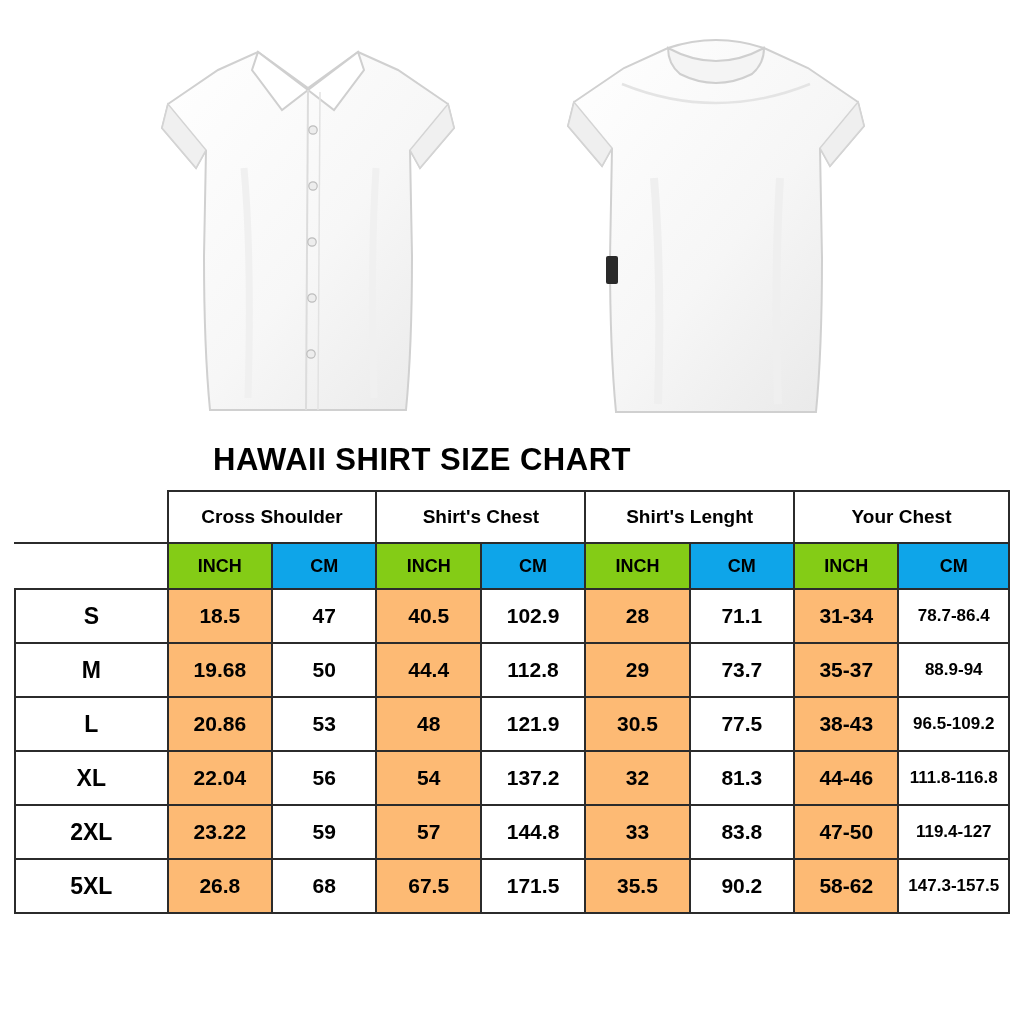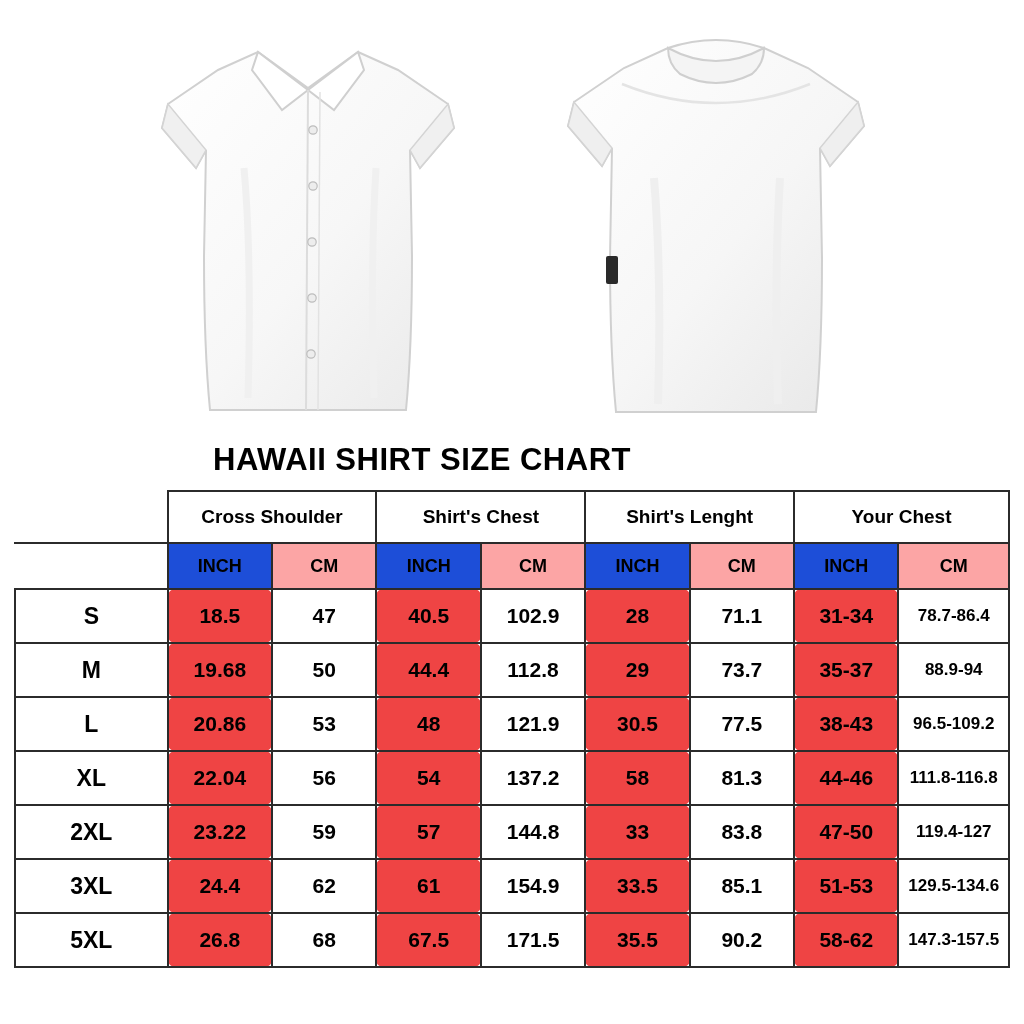--- a/index.html
+++ b/index.html
@@ -81,44 +81,43 @@
     font-weight: bold;
     height: 48px;
     background: #ffffff;
   }
   .unit-head {
     font-size: 18px;
     font-weight: bold;
     height: 42px;
   }
   .unit-inch {
-    background: #1d4ed8;
+    background: #84cc16;
   }
   .unit-cm {
-    background: #fca5a5;
+    background: #0ea5e9;
   }
   .blank-cell {
     background: #ffffff;
     border-left: 2px solid #ffffff !important;
     border-top: 2px solid #ffffff !important;
   }
   .blank-cell.left-edge {
     border-left: 2px solid #ffffff !important;
   }
   td.size-label {
     font-size: 23px;
     font-weight: bold;
     height: 50px;
     background: #ffffff;
   }
   td.val-inch {
-    background: #ef4444;
+    background: #fdba74;
     font-size: 21px;
     font-weight: bold;
-    border-radius: 7px;
   }
   td.val-cm {
     background: #ffffff;
     font-size: 21px;
     font-weight: bold;
   }
   td.val-cm.small {
     font-size: 17px;
     text-align: center;
   }
@@ -254,48 +253,37 @@
           <td class="val-cm">77.5</td>
           <td class="val-inch">38-43</td>
           <td class="val-cm small">96.5-109.2</td>
         </tr>
         <tr>
           <td class="size-label">XL</td>
           <td class="val-inch">22.04</td>
           <td class="val-cm">56</td>
           <td class="val-inch">54</td>
           <td class="val-cm">137.2</td>
-          <td class="val-inch">58</td>
+          <td class="val-inch">32</td>
           <td class="val-cm">81.3</td>
           <td class="val-inch">44-46</td>
           <td class="val-cm small">111.8-116.8</td>
         </tr>
         <tr>
           <td class="size-label">2XL</td>
           <td class="val-inch">23.22</td>
           <td class="val-cm">59</td>
           <td class="val-inch">57</td>
           <td class="val-cm">144.8</td>
           <td class="val-inch">33</td>
           <td class="val-cm">83.8</td>
           <td class="val-inch">47-50</td>
           <td class="val-cm small">119.4-127</td>
         </tr>
         <tr>
-          <td class="size-label">3XL</td>
-          <td class="val-inch">24.4</td>
-          <td class="val-cm">62</td>
-          <td class="val-inch">61</td>
-          <td class="val-cm">154.9</td>
-          <td class="val-inch">33.5</td>
-          <td class="val-cm">85.1</td>
-          <td class="val-inch">51-53</td>
-          <td class="val-cm small">129.5-134.6</td>
-        </tr>
-        <tr>
           <td class="size-label">5XL</td>
           <td class="val-inch">26.8</td>
           <td class="val-cm">68</td>
           <td class="val-inch">67.5</td>
           <td class="val-cm">171.5</td>
           <td class="val-inch">35.5</td>
           <td class="val-cm">90.2</td>
           <td class="val-inch">58-62</td>
           <td class="val-cm small">147.3-157.5</td>
         </tr>

